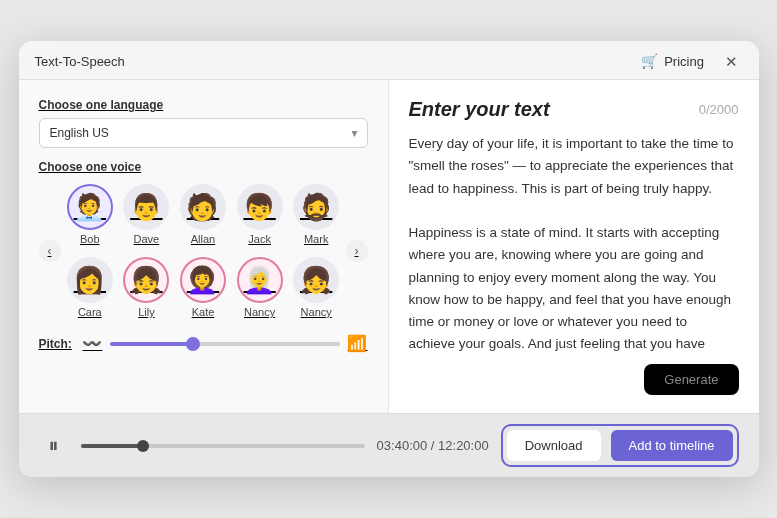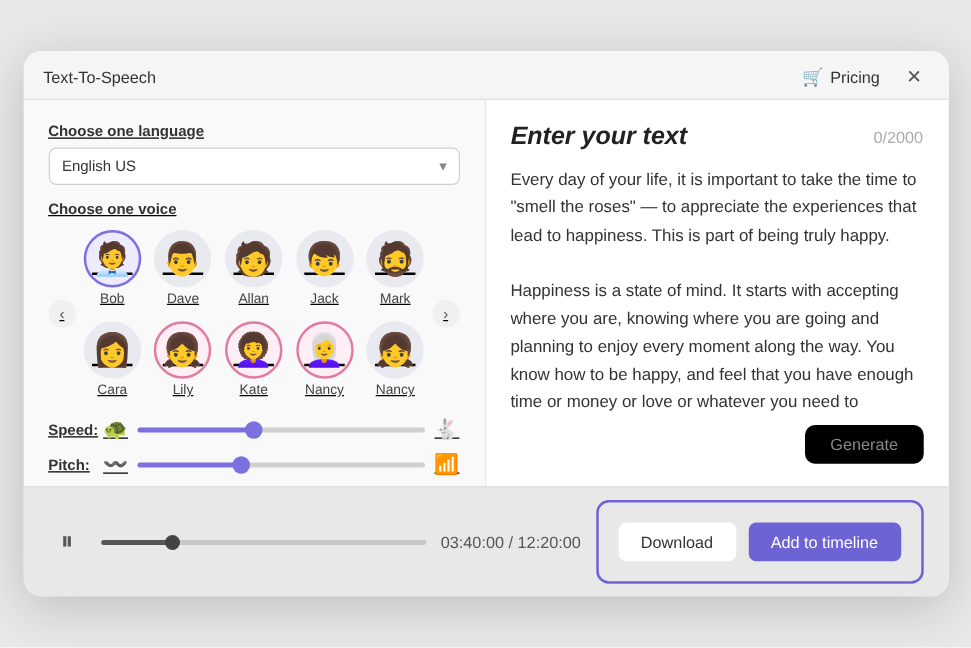--- a/index.html
+++ b/index.html
@@ -305,21 +305,21 @@
       font-size: 13px;
       color: #555;
       white-space: nowrap;
     }
     .action-buttons {
       display: flex;
       gap: 10px;
       align-items: center;
       border: 2px solid #6c63d5;
       border-radius: 10px;
-      padding: 16px;
+      padding: 4px;
     }
     .download-btn {
       background: #fff;
       color: #333;
       border: none;
       border-radius: 6px;
       padding: 8px 18px;
       font-size: 13px;
       cursor: pointer;
       font-weight: 500;
@@ -414,26 +414,20 @@
                 <div class="voice-avatar" style="font-size:26px;">👧</div>
                 <span class="voice-name">Nancy</span>
               </div>
             </div>
           </div>
           <button class="nav-arrow">›</button>
         </div>
       </div>
 
       <div class="slider-section">
-        <div class="slider-row">
-          <span class="slider-label">Speed:</span>
-          <span class="slider-icon">🐢</span>
-          <input type="range" class="slider" min="0" max="100" value="40" style="">
-          <span class="slider-icon">🐇</span>
-        </div>
         <div class="slider-row">
           <span class="slider-label">Pitch:</span>
           <span class="slider-icon">〰️</span>
           <input type="range" class="slider pitch-slider" min="0" max="100" value="35" style="">
           <span class="slider-icon">📶</span>
         </div>
       </div>
     </div>
 
     <div class="right-panel">

